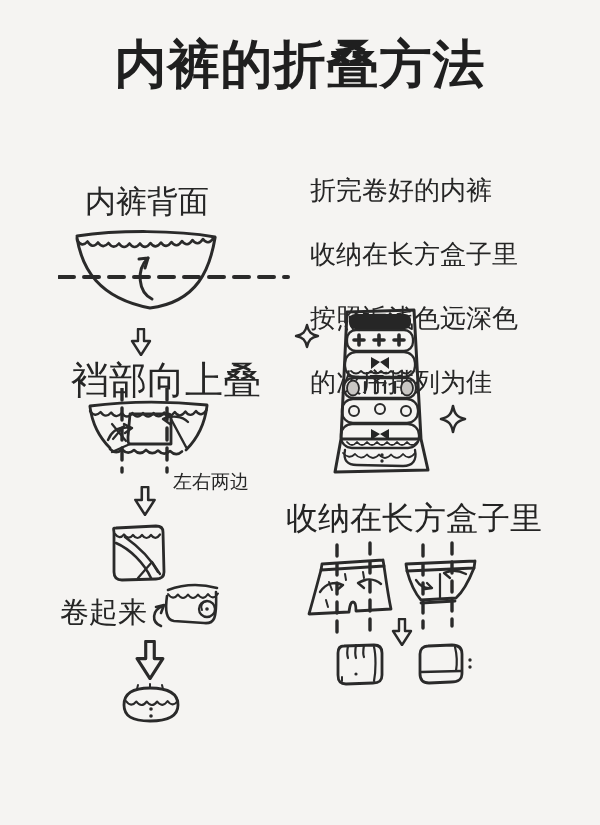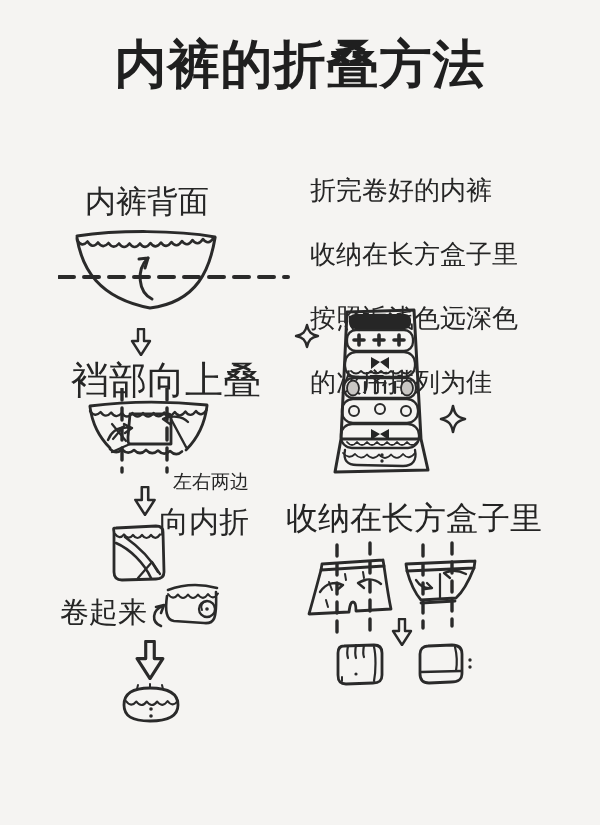--- a/index.html
+++ b/index.html
@@ -64,21 +64,20 @@
       <path d="M20,52 C24,42 32,38 44,40 M44,40 L36,36 M44,40 L37,45" stroke-width="2.4"></path>
       <path d="M100,34 C94,28 84,27 75,31 M75,31 L83,27 M75,31 L82,36" stroke-width="2.4"></path>
     </g>
   </svg>
 
   <svg class="abs" style="left:133px;top:486px" width="24" height="30" viewBox="0 0 20 28">
     <path d="M7,1 L13,1 L13,13 L19,13 L10,27 L1,13 L7,13 Z" fill="#f5f4f2" stroke="#2a2a2a" stroke-width="2.4" stroke-linejoin="round"></path>
   </svg>
 
   <div class="abs lbl lbl-step3a">左右两边</div>
-  <div class="abs lbl lbl-step3b">向内折</div>
 
   <svg class="abs" style="left:106px;top:522px" width="62" height="62" viewBox="0 0 62 62" fill="none" stroke="#2a2a2a" stroke-linecap="round" stroke-linejoin="round">
     <path d="M10,6 L50,4 C55,4 57,6 57,10 L58,50 C58,55 55,57 50,57 L16,58 C10,58 8,55 8,50 L8,11 C8,7 6,6 10,6 Z" stroke-width="2.8"></path>
     <path stroke-width="2.2" d="M9,12 q4.5,6 9,0.5 q4.5,6 9,0.5 q4.5,6 9,0 q4.5,6 9,0 q4.5,6 9,-0.5"></path>
     <path d="M10,21 C24,27 38,41 45,56 M19,15 C33,25 45,37 52,50" stroke-width="2.6"></path>
     <path d="M32,56 L46,40 M46,40 L54,52" stroke-width="2.3"></path>
   </svg>
 
   <div class="abs lbl lbl-step4">卷起来</div>
 

